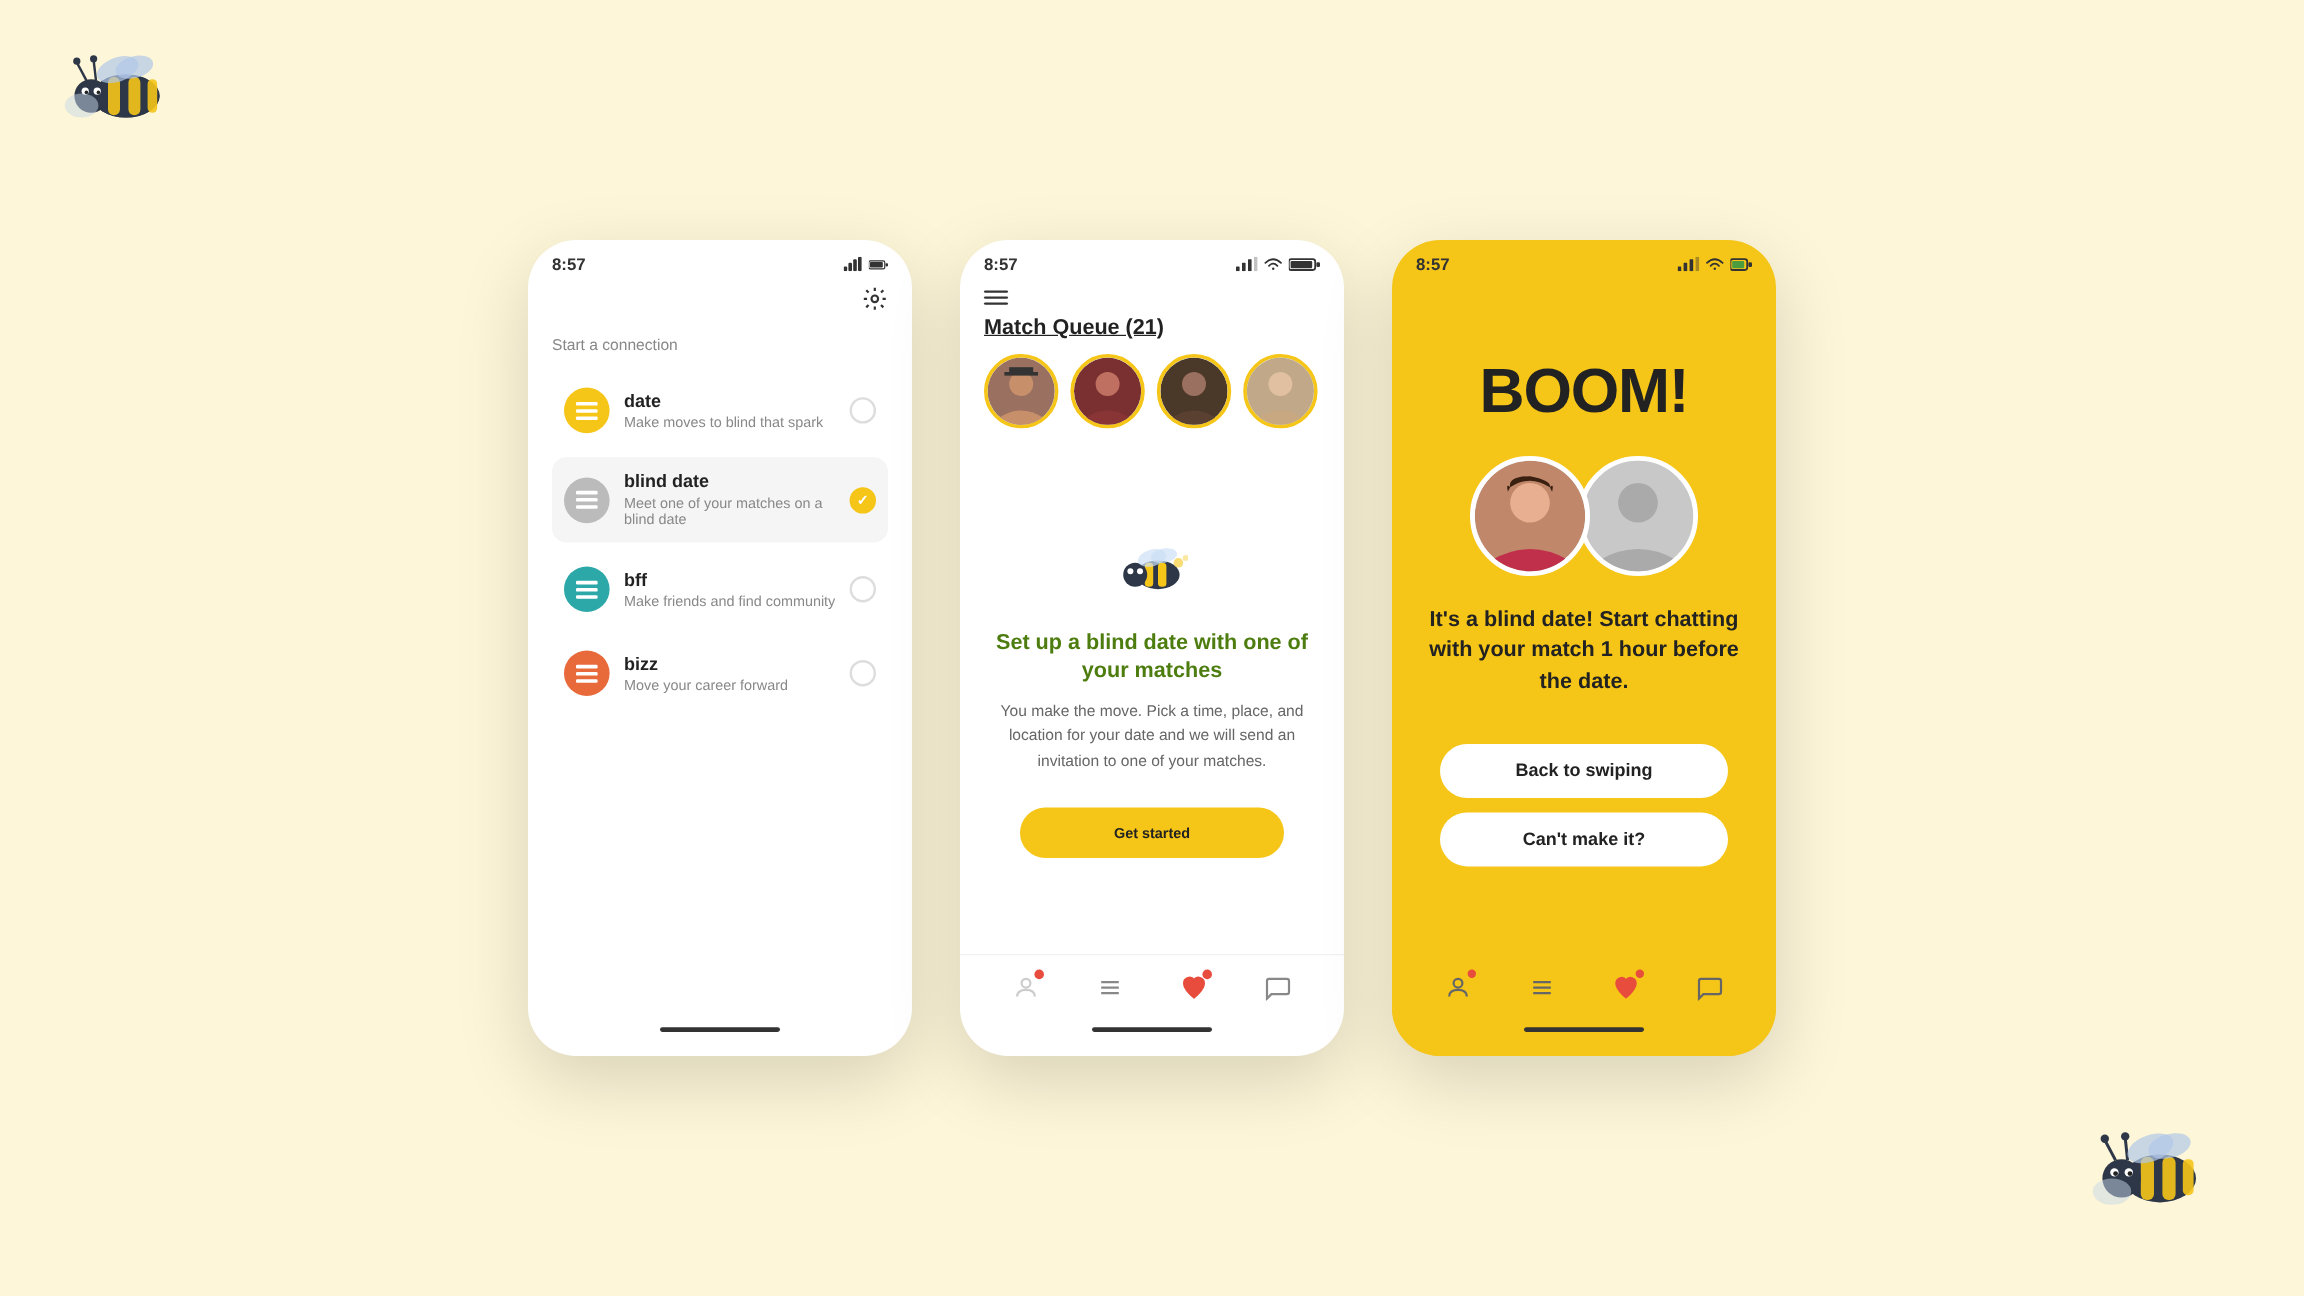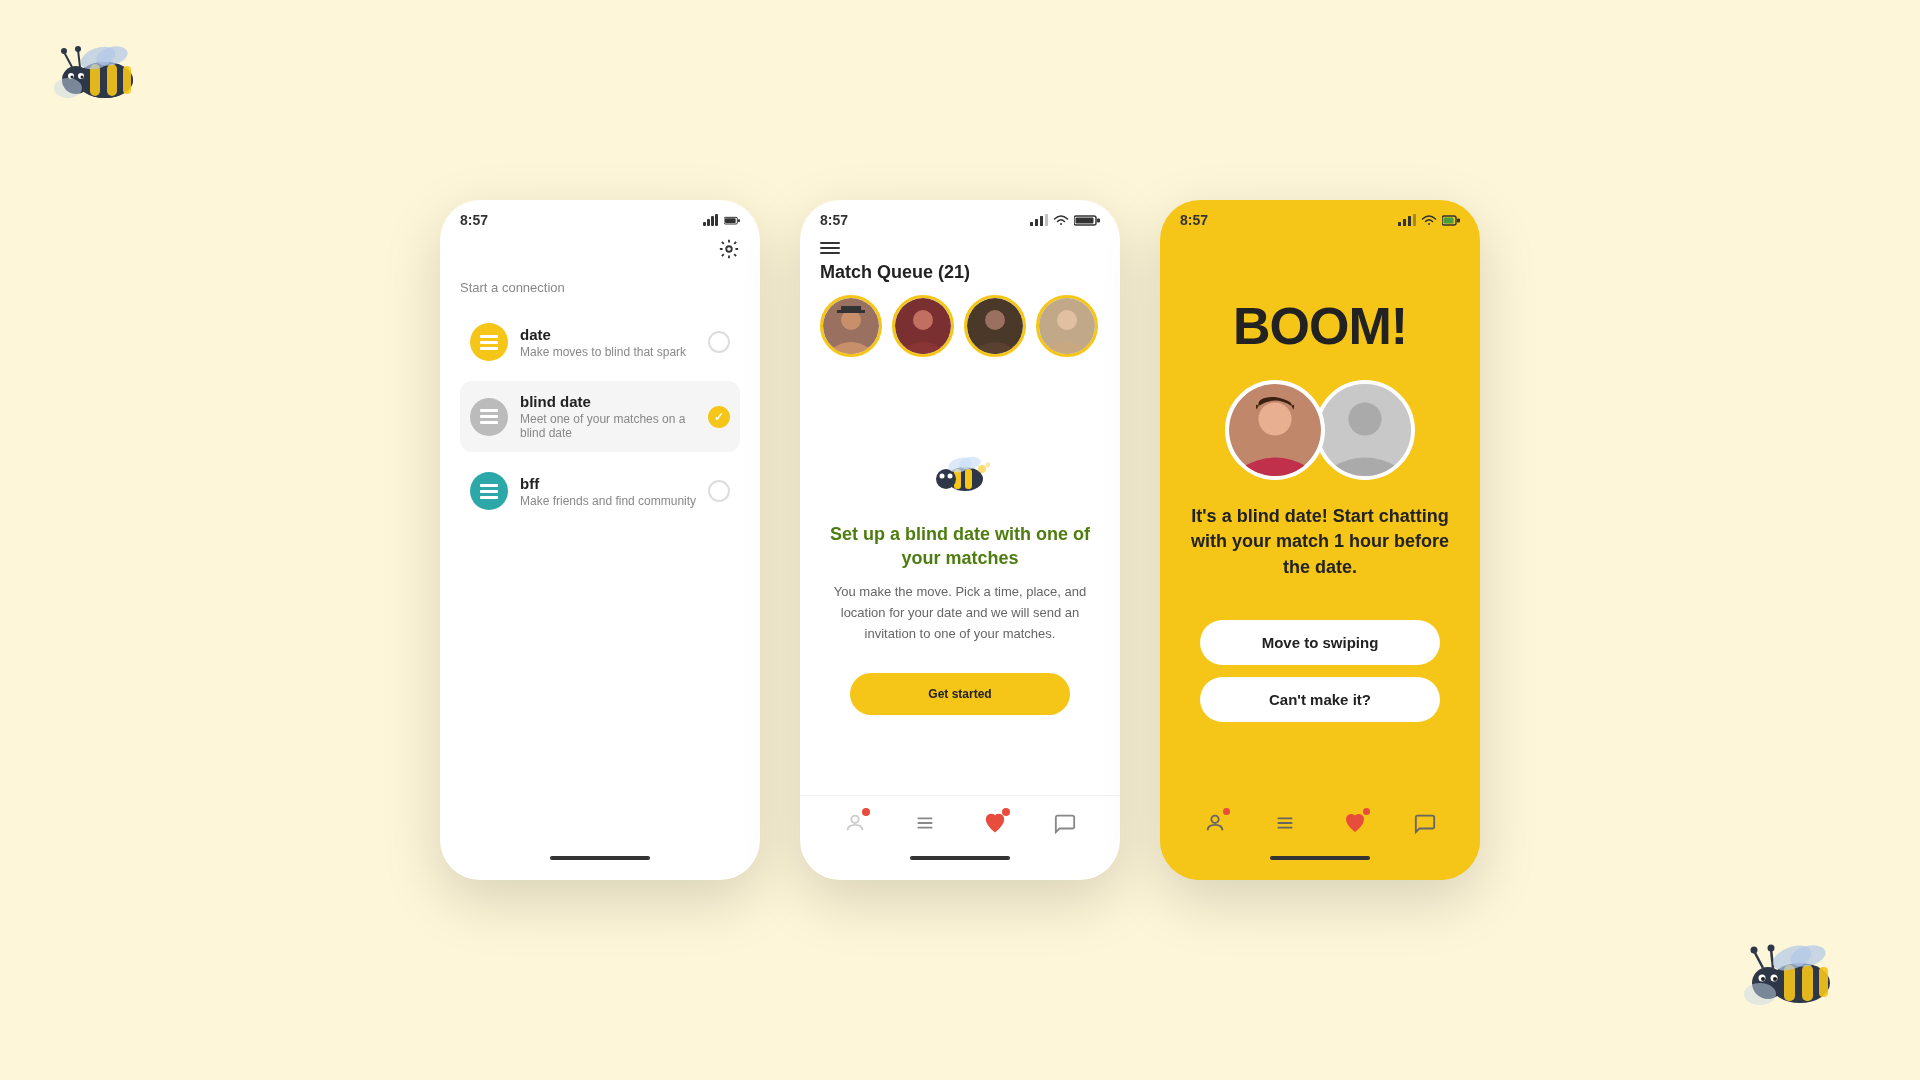--- a/index.html
+++ b/index.html
@@ -183,20 +183,21 @@
       height: 2px;
       background: #333;
       border-radius: 1px;
     }
 
     .match-queue-title {
       font-size: 18px;
       font-weight: 700;
       color: #222;
       margin: 8px 0 12px;
+      text-decoration: underline;
     }
 
     .avatar-row {
       display: flex;
       gap: 10px;
       overflow: hidden;
     }
     .avatar-circle {
       width: 62px;
       height: 62px;
@@ -511,20 +512,34 @@
               <span></span>
           </div>
         </div>
         <div class="conn-text">
           <div class="conn-name">bff</div>
           <div class="conn-desc">Make friends and find community</div>
         </div>
         <div class="radio-btn"></div>
       </div>
 
+      <div class="connection-item">
+        <div class="conn-icon orange">
+          <div class="three-lines" style="color:#fff;">
+            <span></span>
+              <span></span>
+              <span></span>
+          </div>
+        </div>
+        <div class="conn-text">
+          <div class="conn-name">bizz</div>
+          <div class="conn-desc">Move your career forward</div>
+        </div>
+        <div class="radio-btn"></div>
+      </div>
     </div>
 
     <div style="position:absolute; right:-50px; top:80px; width:80px; height:500px; background: linear-gradient(135deg, #e8e0d0, #d8d0c0); border-radius: 20px; z-index:-1; box-shadow: 4px 4px 20px rgba(0,0,0,0.1);">
 
       <div style="margin:40px 8px 0; height:120px; background:rgba(255,255,255,0.6); border-radius:12px;"></div>
       <div style="position:absolute; bottom:80px; right:8px; width:44px; height:44px; background:#f5c518; border-radius:50%; display:flex; align-items:center; justify-content:center; font-size:18px;">⭐</div>
       <div style="position:absolute; bottom:20px; left:50%; transform:translateX(-50%); font-size:11px; color:#888;">you!</div>
     </div>
 
     <div class="bottom-bar">
@@ -699,21 +714,21 @@
           <svg width="100" height="100" viewBox="0 0 100 100">
             <circle cx="50" cy="50" r="50" fill="#c8c8c8"></circle>
             <circle cx="50" cy="38" r="18" fill="#aaa"></circle>
             <path d="M15 90 Q50 70 85 90 Q75 108 25 108Z" fill="#aaa"></path>
           </svg>
         </div>
       </div>
 
       <div class="boom-desc">It's a blind date! Start chatting with your match 1 hour before the date.</div>
 
-      <button class="white-btn">Move to swiping</button>
+      <button class="white-btn">Back to swiping</button>
       <button class="white-btn">Can't make it?</button>
     </div>
 
     <div class="bottom-nav-yellow">
       <div class="nav-icon-yellow">
         <svg width="22" height="22" viewBox="0 0 24 24" fill="none" stroke="#666" stroke-width="2">
           <circle cx="12" cy="8" r="4"></circle>
           <path d="M4 20 Q4 14 12 14 Q20 14 20 20"></path>
         </svg>
         <div class="nav-dot" style="background:#e74c3c; position:absolute; top:0; right:0; width:7px; height:7px; border-radius:50%;"></div>

